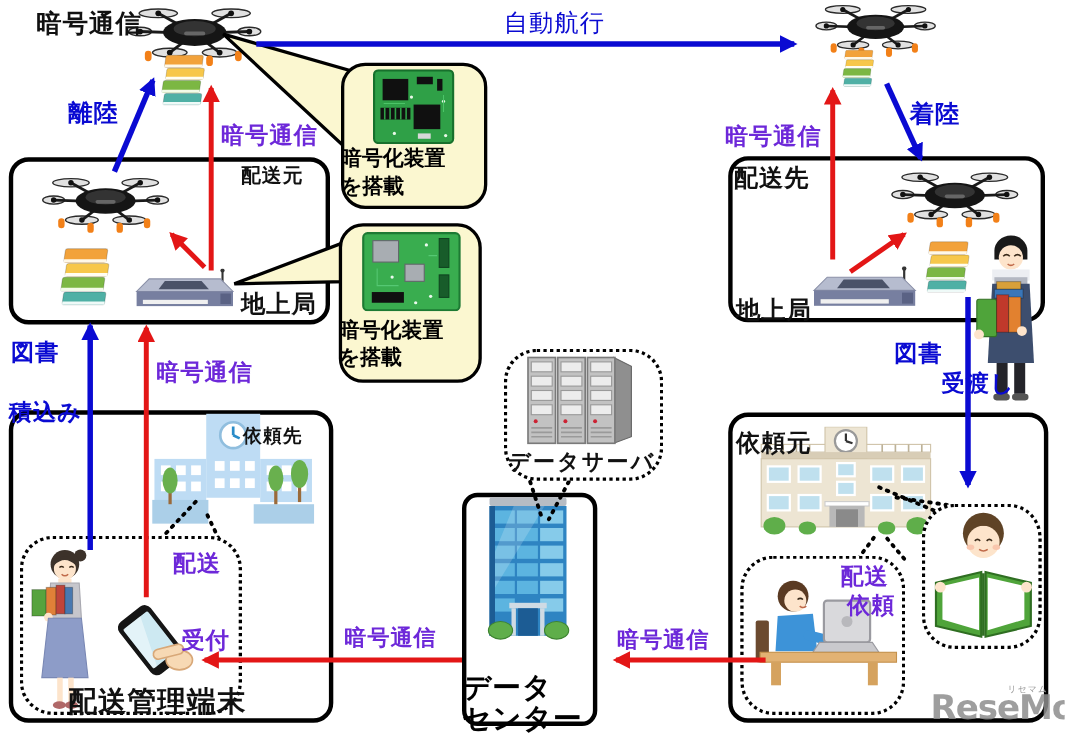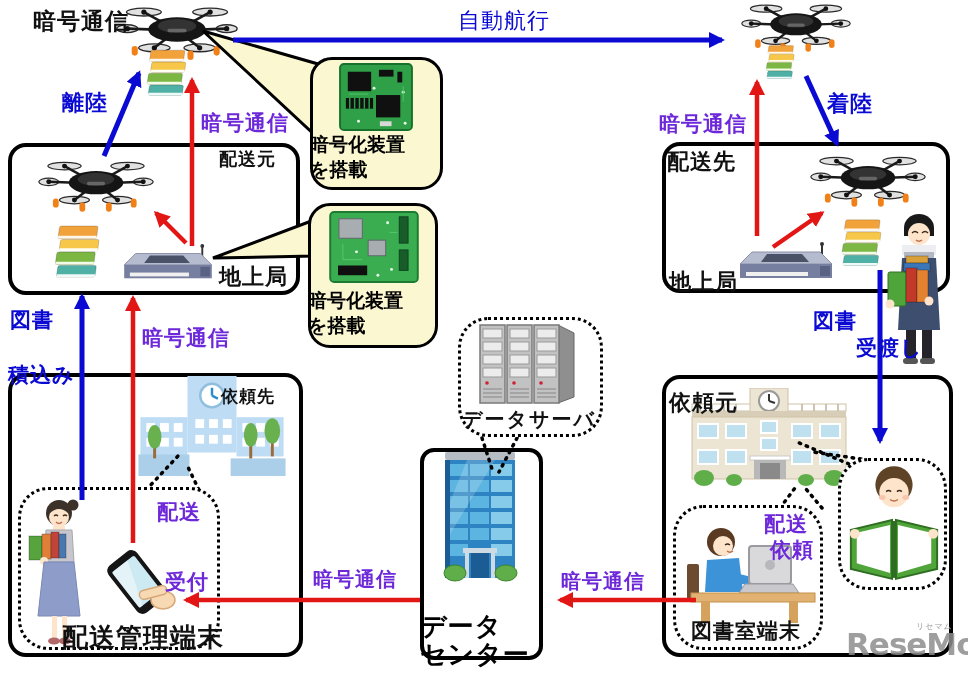--- a/index.html
+++ b/index.html
@@ -472,21 +472,20 @@
   <div class="t blue" style="left:8px;top:333px;font-size:21px;font-weight:700;margin-top:28px;">積込み</div>
   <div class="t blue" style="left:813px;top:307px;font-size:21px;font-weight:700;">図書</div>
   <div class="t blue" style="left:811px;top:334px;font-size:21px;font-weight:700;margin-left:45px;">受渡し</div>
 
   <div class="t red" style="left:157px;top:498px;font-size:21px;font-weight:700;">配送</div>
   <div class="t red" style="left:165px;top:524px;font-size:21px;font-weight:700;margin-top:44px;">受付</div>
   <div class="t red" style="left:764px;top:510px;font-size:21px;font-weight:700;">配送</div>
   <div class="t red" style="left:770px;top:536px;font-size:21px;font-weight:700;">依頼</div>
 
   <div class="t" style="left:62px;top:620px;font-size:26px;">配送管理端末</div>
-  <div class="t" style="left:691px;top:617px;font-size:21px;">図書室端末</div>
 
   <div class="t" style="left:462px;top:406px;font-size:20px;letter-spacing:2px;z-index:30;">データサーバ</div>
 
   <div class="ctext" style="left:420px;top:612px;width:119px;font-size:26px;line-height:28px;letter-spacing:1px;">
     <div>データ</div>
     <div>センター</div>
   </div>
 
   <div class="ctext" style="left:310px;top:132px;width:133px;font-size:19px;line-height:25px;z-index:30;">
     <div>暗号化装置</div>

